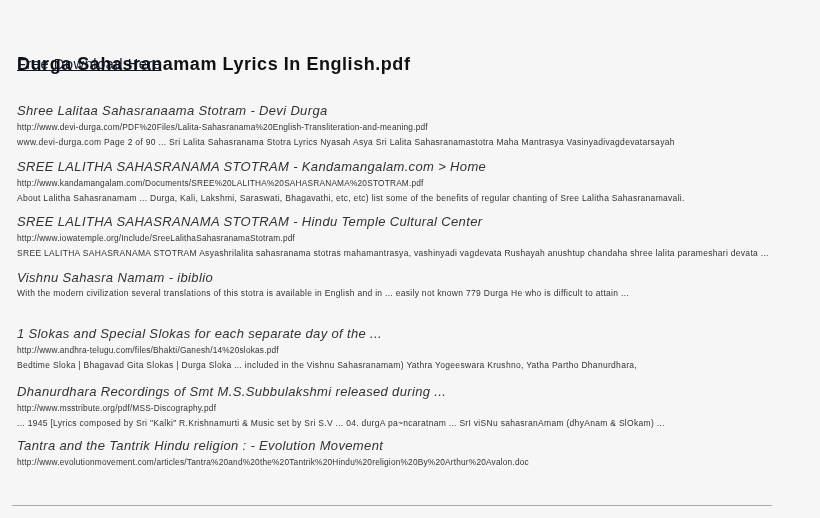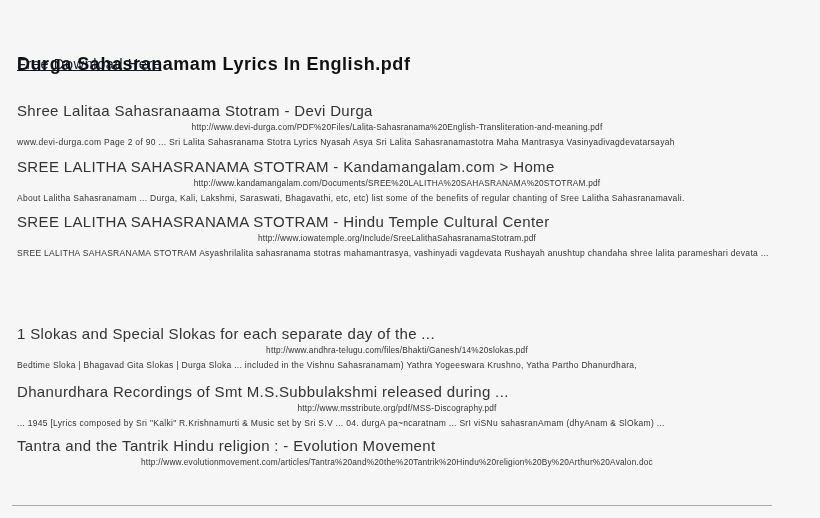--- a/index.html
+++ b/index.html
@@ -16,26 +16,26 @@
     font-size: 18px; font-weight: bold; color: #111;
     letter-spacing: 0.55px; white-space: nowrap; margin-top: 26px;
   }
   .download-link {
     position: absolute; top: 56px; left: 0;
     font-size: 14.5px; color: #0f172a; text-decoration: underline;
     letter-spacing: 0.6px; white-space: nowrap; cursor: pointer;
   }
   .result { position: absolute; left: 0; width: 770px; }
   .r-title {
-    font-size: 15px; color: #333; letter-spacing: 0.35px;
-    white-space: nowrap; line-height: 10px;
+    font-size: 13px; color: #333; letter-spacing: 0.35px;
+    white-space: nowrap; line-height: 10px; font-style: italic;
   }
   .r-url {
     font-size: 8.3px; color: #333; letter-spacing: 0.2px;
-    margin-top: 7px; line-height: 9px; word-break: break-all; width: 760px; text-align: center;
+    margin-top: 7px; line-height: 9px; word-break: break-all; width: 760px;
   }
   .r-snippet {
     font-size: 8.5px; color: #333; letter-spacing: 0.3px;
     margin-top: 6px; line-height: 8.6px; width: 770px;
   }
   .divider {
     position: absolute; left: 12px; top: 505px; width: 760px; height: 1px;
     background: #aaa;
   }
 </style>
@@ -58,20 +58,22 @@
     <div class="r-snippet">About Lalitha Sahasranamam ... Durga, Kali, Lakshmi, Saraswati, Bhagavathi, etc, etc) list some of the benefits of regular chanting of Sree Lalitha Sahasranamavali.</div>
   </div>
 
   <div class="result" style="top:217px">
     <div class="r-title">SREE LALITHA SAHASRANAMA STOTRAM - Hindu Temple Cultural Center</div>
     <div class="r-url">http://www.iowatemple.org/Include/SreeLalithaSahasranamaStotram.pdf</div>
     <div class="r-snippet">SREE LALITHA SAHASRANAMA STOTRAM Asyashrilalita sahasranama stotras mahamantrasya, vashinyadi vagdevata Rushayah anushtup chandaha shree lalita parameshari devata ...</div>
   </div>
 
   <div class="result" style="top:273px">
+    <div class="r-title">Vishnu Sahasra Namam - ibiblio</div>
+    <div class="r-snippet">With the modern civilization several translations of this stotra is available in English and in ... easily not known 779 Durga He who is difficult to attain ...</div>
   </div>
 
   <div class="result" style="top:329px">
     <div class="r-title">1 Slokas and Special Slokas for each separate day of the ...</div>
     <div class="r-url">http://www.andhra-telugu.com/files/Bhakti/Ganesh/14%20slokas.pdf</div>
     <div class="r-snippet">Bedtime Sloka | Bhagavad Gita Slokas | Durga Sloka ... included in the Vishnu Sahasranamam) Yathra Yogeeswara Krushno, Yatha Partho Dhanurdhara,</div>
   </div>
 
   <div class="result" style="top:387px">
     <div class="r-title">Dhanurdhara Recordings of Smt M.S.Subbulakshmi released during ...</div>

